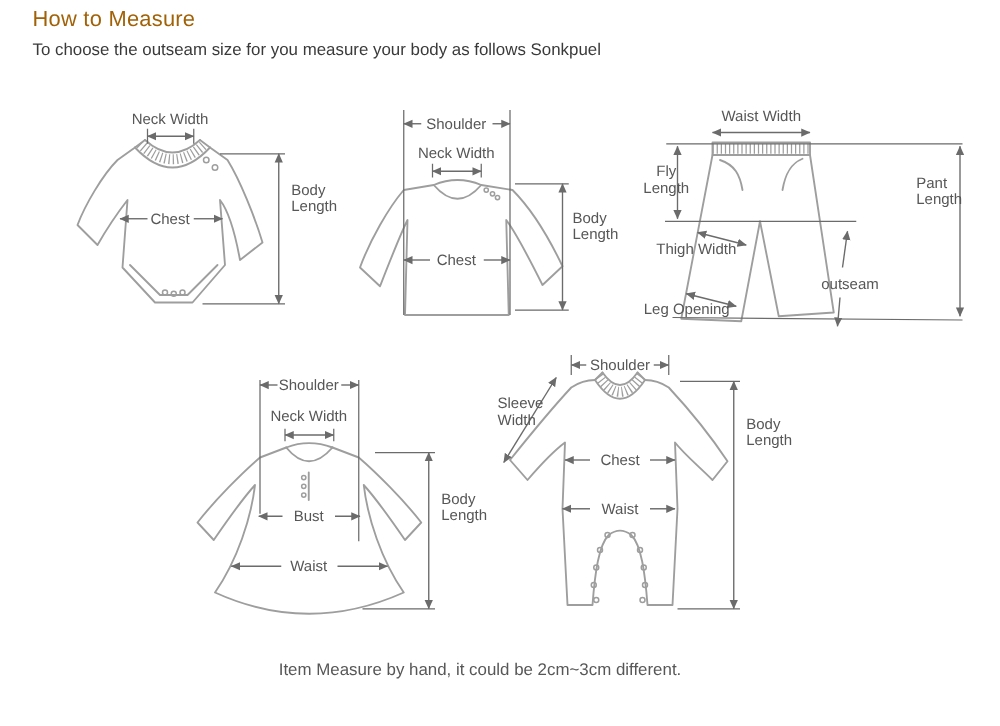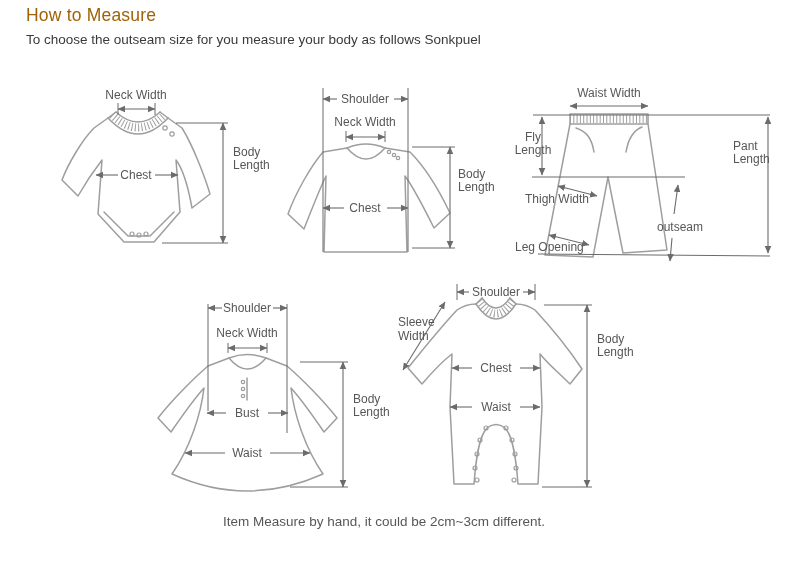--- a/index.html
+++ b/index.html
@@ -2,21 +2,21 @@
 <html><head>
 <meta charset="utf-8">
 <style>
   html,body{margin:0;padding:0;background:#fff;}
   #page{position:relative;width:800px;height:581px;background:#fff;overflow:hidden;
         font-family:"Liberation Sans", sans-serif;}
   #page-title{position:absolute;left:26px;top:5px;margin:0;font-size:17.5px;
         font-weight:400;color:#a16207;letter-spacing:.2px;}
   #page-subtitle{position:absolute;left:26px;top:32px;margin:0;font-size:13.5px;
         color:#3a3a3a;}
-  #footnote{position:absolute;left:0;top:514px;width:768px;margin:0;text-align:center;
+  #footnote{position:absolute;left:0;top:528px;width:768px;margin:0;text-align:center;
         font-size:13.5px;color:#575757;}
   svg.diagram{position:absolute;overflow:visible;}
   .outline{fill:none;stroke:#9e9e9e;stroke-width:1.5;stroke-linecap:round;stroke-linejoin:round;}
   .rib{fill:none;stroke:#9e9e9e;stroke-width:8;stroke-dasharray:1 2.3;}
   .dim{fill:none;stroke:#6b6b6b;stroke-width:1.1;}
   .tick{fill:none;stroke:#6b6b6b;stroke-width:1;}
   .snap{fill:none;stroke:#9e9e9e;stroke-width:1.2;}
   text.lbl{fill:#575757;font-size:12px;font-family:"Liberation Sans",sans-serif;}
   .mid{text-anchor:middle;}
 </style>

